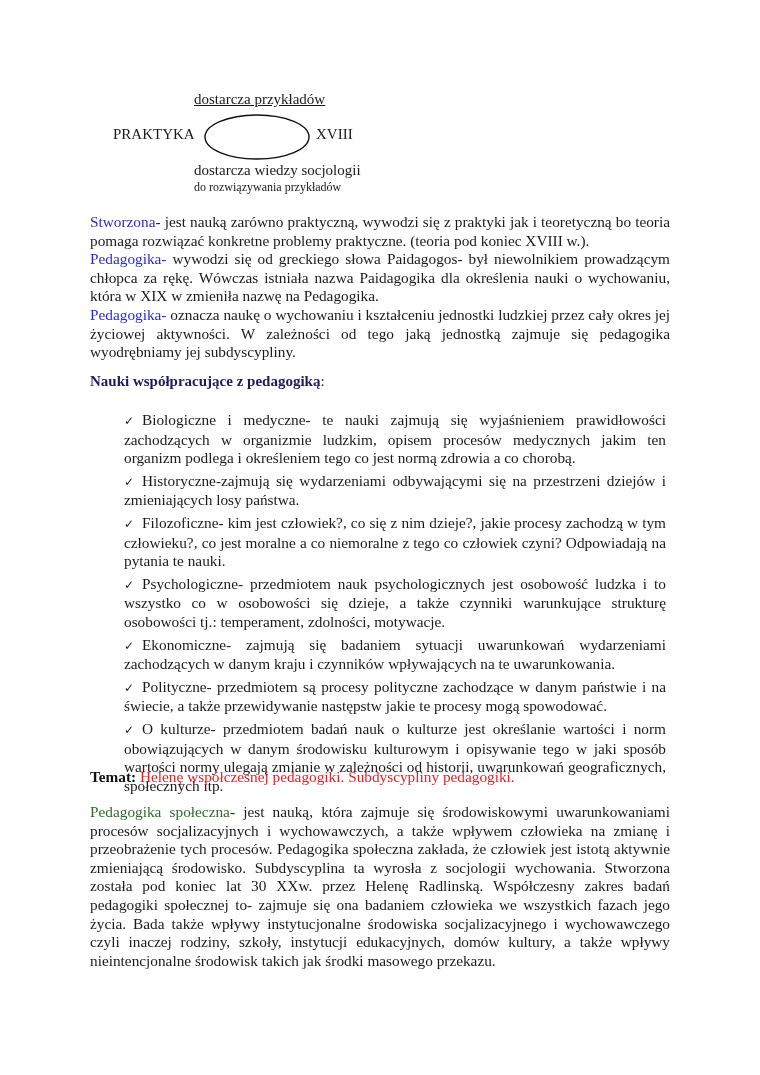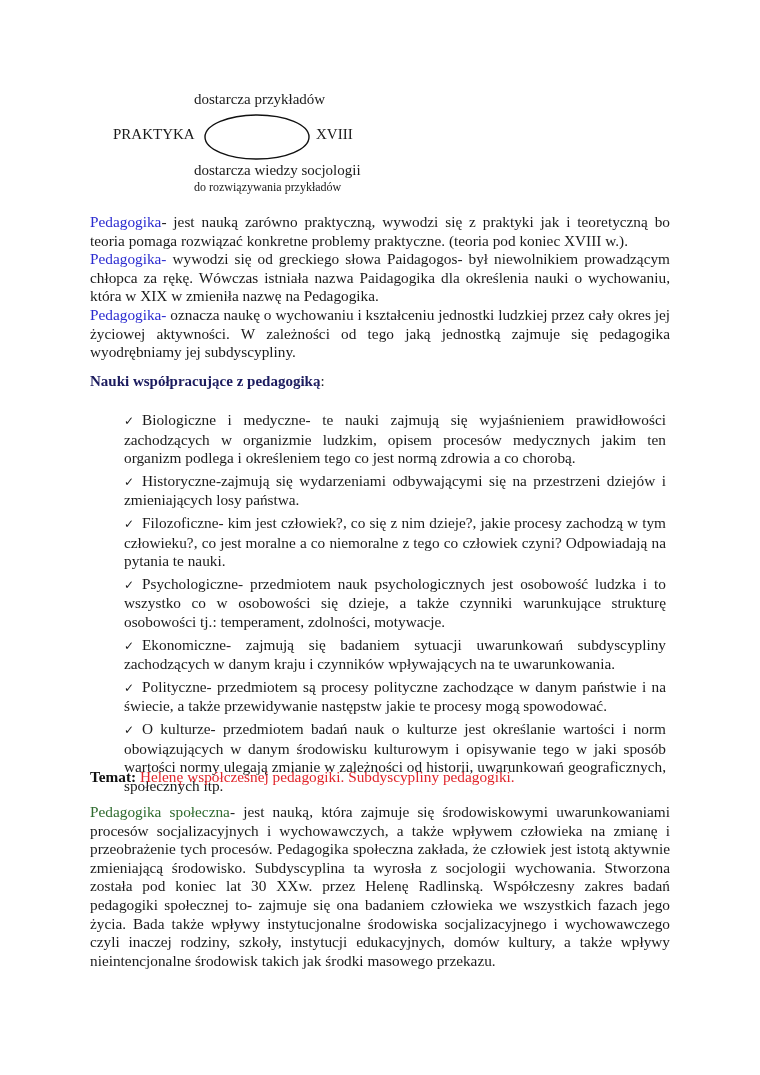--- a/index.html
+++ b/index.html
@@ -1,20 +1,20 @@
 <!DOCTYPE html>
 <html><head>
 <meta charset="utf-8">
 <style>
   html, body { margin: 0; padding: 0; background: #ffffff; }
   body { width: 760px; height: 1075px; position: relative; overflow: hidden;
          font-family: "Liberation Serif", "DejaVu Serif", serif; color: #1a1a1a; font-size: 15.3px; }
   .page { position: absolute; left: 0; top: 0; width: 760px; height: 1075px; }
   .diagram { position: absolute; left: 0; top: 0; width: 760px; height: 200px; }
-  .dg-top { position: absolute; left: 194px; top: 91px; font-size: 15px; }
+  .dg-top { position: absolute; left: 194px; top: 91px; font-size: 15px; text-decoration: underline; }
   .dg-left { position: absolute; left: 113px; top: 126px; font-size: 15px; }
   .dg-right { position: absolute; left: 316px; top: 126px; font-size: 15px; }
   .dg-b1 { position: absolute; left: 194px; top: 162px; font-size: 15px; }
   .dg-b2 { position: absolute; left: 194px; top: 180px; font-size: 12px; }
   .dg-ellipse { position: absolute; left: 203px; top: 113px; width: 108px; height: 48px; }
 
   .para { position: absolute; left: 90px; width: 580px; line-height: 18.6px; text-align: justify; margin: 0; }
   .term-blue { color: #2b2bd0; }
   .term-green { color: #2e6b2e; }
   .heading-navy { position: absolute; left: 90px; top: 373px; font-weight: bold; color: #1b1b5e; font-size: 15px; }
@@ -38,39 +38,39 @@
     <div class="dg-left">PRAKTYKA</div>
     <svg class="dg-ellipse" viewBox="0 0 108 48">
       <ellipse cx="54" cy="24" rx="52" ry="22" fill="none" stroke="#111" stroke-width="1.4"></ellipse>
     </svg>
     <div class="dg-right">XVIII</div>
     <div class="dg-b1">dostarcza wiedzy socjologii</div>
     <div class="dg-b2">do rozwiązywania przykładów</div>
   </div>
 
   <p class="para" style="top:213px;">
-    <span class="term-blue">Pedagogika</span><span>- jest nauką zarówno praktyczną, wywodzi się z praktyki jak i teoretyczną bo teoria pomaga rozwiązać konkretne problemy praktyczne. (teoria pod koniec XVIII w.).</span>
+    <span class="term-blue">Stworzona</span><span>- jest nauką zarówno praktyczną, wywodzi się z praktyki jak i teoretyczną bo teoria pomaga rozwiązać konkretne problemy praktyczne. (teoria pod koniec XVIII w.).</span>
   </p>
   <p class="para" style="top:250px;">
     <span class="term-blue">Pedagogika-</span><span> wywodzi się od greckiego słowa Paidagogos- był niewolnikiem prowadzącym chłopca za rękę. Wówczas istniała nazwa Paidagogika dla określenia nauki o wychowaniu, która w XIX w zmieniła nazwę na Pedagogika.</span>
   </p>
   <p class="para" style="top:306px;">
     <span class="term-blue">Pedagogika-</span><span> oznacza naukę o wychowaniu i kształceniu jednostki ludzkiej przez cały okres jej życiowej aktywności. W zależności od tego jaką jednostką zajmuje się pedagogika wyodrębniamy jej subdyscypliny.</span>
   </p>
 
   <div class="heading-navy">
     <span>Nauki współpracujące z pedagogiką</span><span class="colon">:</span>
   </div>
 
   <ul class="list">
     <li><span class="check">✓</span><span>Biologiczne i medyczne- te nauki zajmują się wyjaśnieniem prawidłowości zachodzących w organizmie ludzkim, opisem procesów medycznych jakim ten organizm podlega i określeniem tego co jest normą zdrowia a co chorobą.</span></li>
     <li><span class="check">✓</span><span>Historyczne-zajmują się wydarzeniami odbywającymi się na przestrzeni dziejów i zmieniających losy państwa.</span></li>
     <li><span class="check">✓</span><span>Filozoficzne- kim jest człowiek?, co się z nim dzieje?, jakie procesy zachodzą w tym człowieku?, co jest moralne a co niemoralne z tego co człowiek czyni? Odpowiadają na pytania te nauki.</span></li>
     <li><span class="check">✓</span><span>Psychologiczne- przedmiotem nauk psychologicznych jest osobowość ludzka i to wszystko co w osobowości się dzieje, a także czynniki warunkujące strukturę osobowości tj.: temperament, zdolności, motywacje.</span></li>
-    <li><span class="check">✓</span><span>Ekonomiczne- zajmują się badaniem sytuacji uwarunkowań subdyscypliny zachodzących w danym kraju i czynników wpływających na te uwarunkowania.</span></li>
+    <li><span class="check">✓</span><span>Ekonomiczne- zajmują się badaniem sytuacji uwarunkowań wydarzeniami zachodzących w danym kraju i czynników wpływających na te uwarunkowania.</span></li>
     <li><span class="check">✓</span><span>Polityczne- przedmiotem są procesy polityczne zachodzące w danym państwie i na świecie, a także przewidywanie następstw jakie te procesy mogą spowodować.</span></li>
     <li><span class="check">✓</span><span>O kulturze- przedmiotem badań nauk o kulturze jest określanie wartości i norm obowiązujących w danym środowisku kulturowym i opisywanie tego  w jaki sposób wartości normy ulegają zmianie w zależności od historii, uwarunkowań geograficznych, społecznych itp.</span></li>
   </ul>
 
   <div class="temat">
     <span class="temat-label">Temat:</span><span class="temat-text"> Helenę współczesnej pedagogiki. Subdyscypliny pedagogiki.</span>
   </div>
 
   <p class="para" style="top:803px;">
     <span class="term-green">Pedagogika społeczna</span><span>- jest nauką, która zajmuje się środowiskowymi uwarunkowaniami procesów socjalizacyjnych i wychowawczych, a także wpływem człowieka na zmianę i przeobrażenie tych procesów. Pedagogika społeczna zakłada, że człowiek jest istotą aktywnie zmieniającą środowisko. Subdyscyplina ta wyrosła z socjologii wychowania. Stworzona została pod koniec lat 30 XXw. przez Helenę Radlinską. Współczesny zakres badań pedagogiki społecznej to-  zajmuje się ona badaniem człowieka we  wszystkich fazach jego życia. Bada także wpływy instytucjonalne środowiska socjalizacyjnego i wychowawczego czyli inaczej rodziny, szkoły, instytucji edukacyjnych, domów kultury, a także wpływy nieintencjonalne środowisk takich jak środki masowego przekazu.</span>

